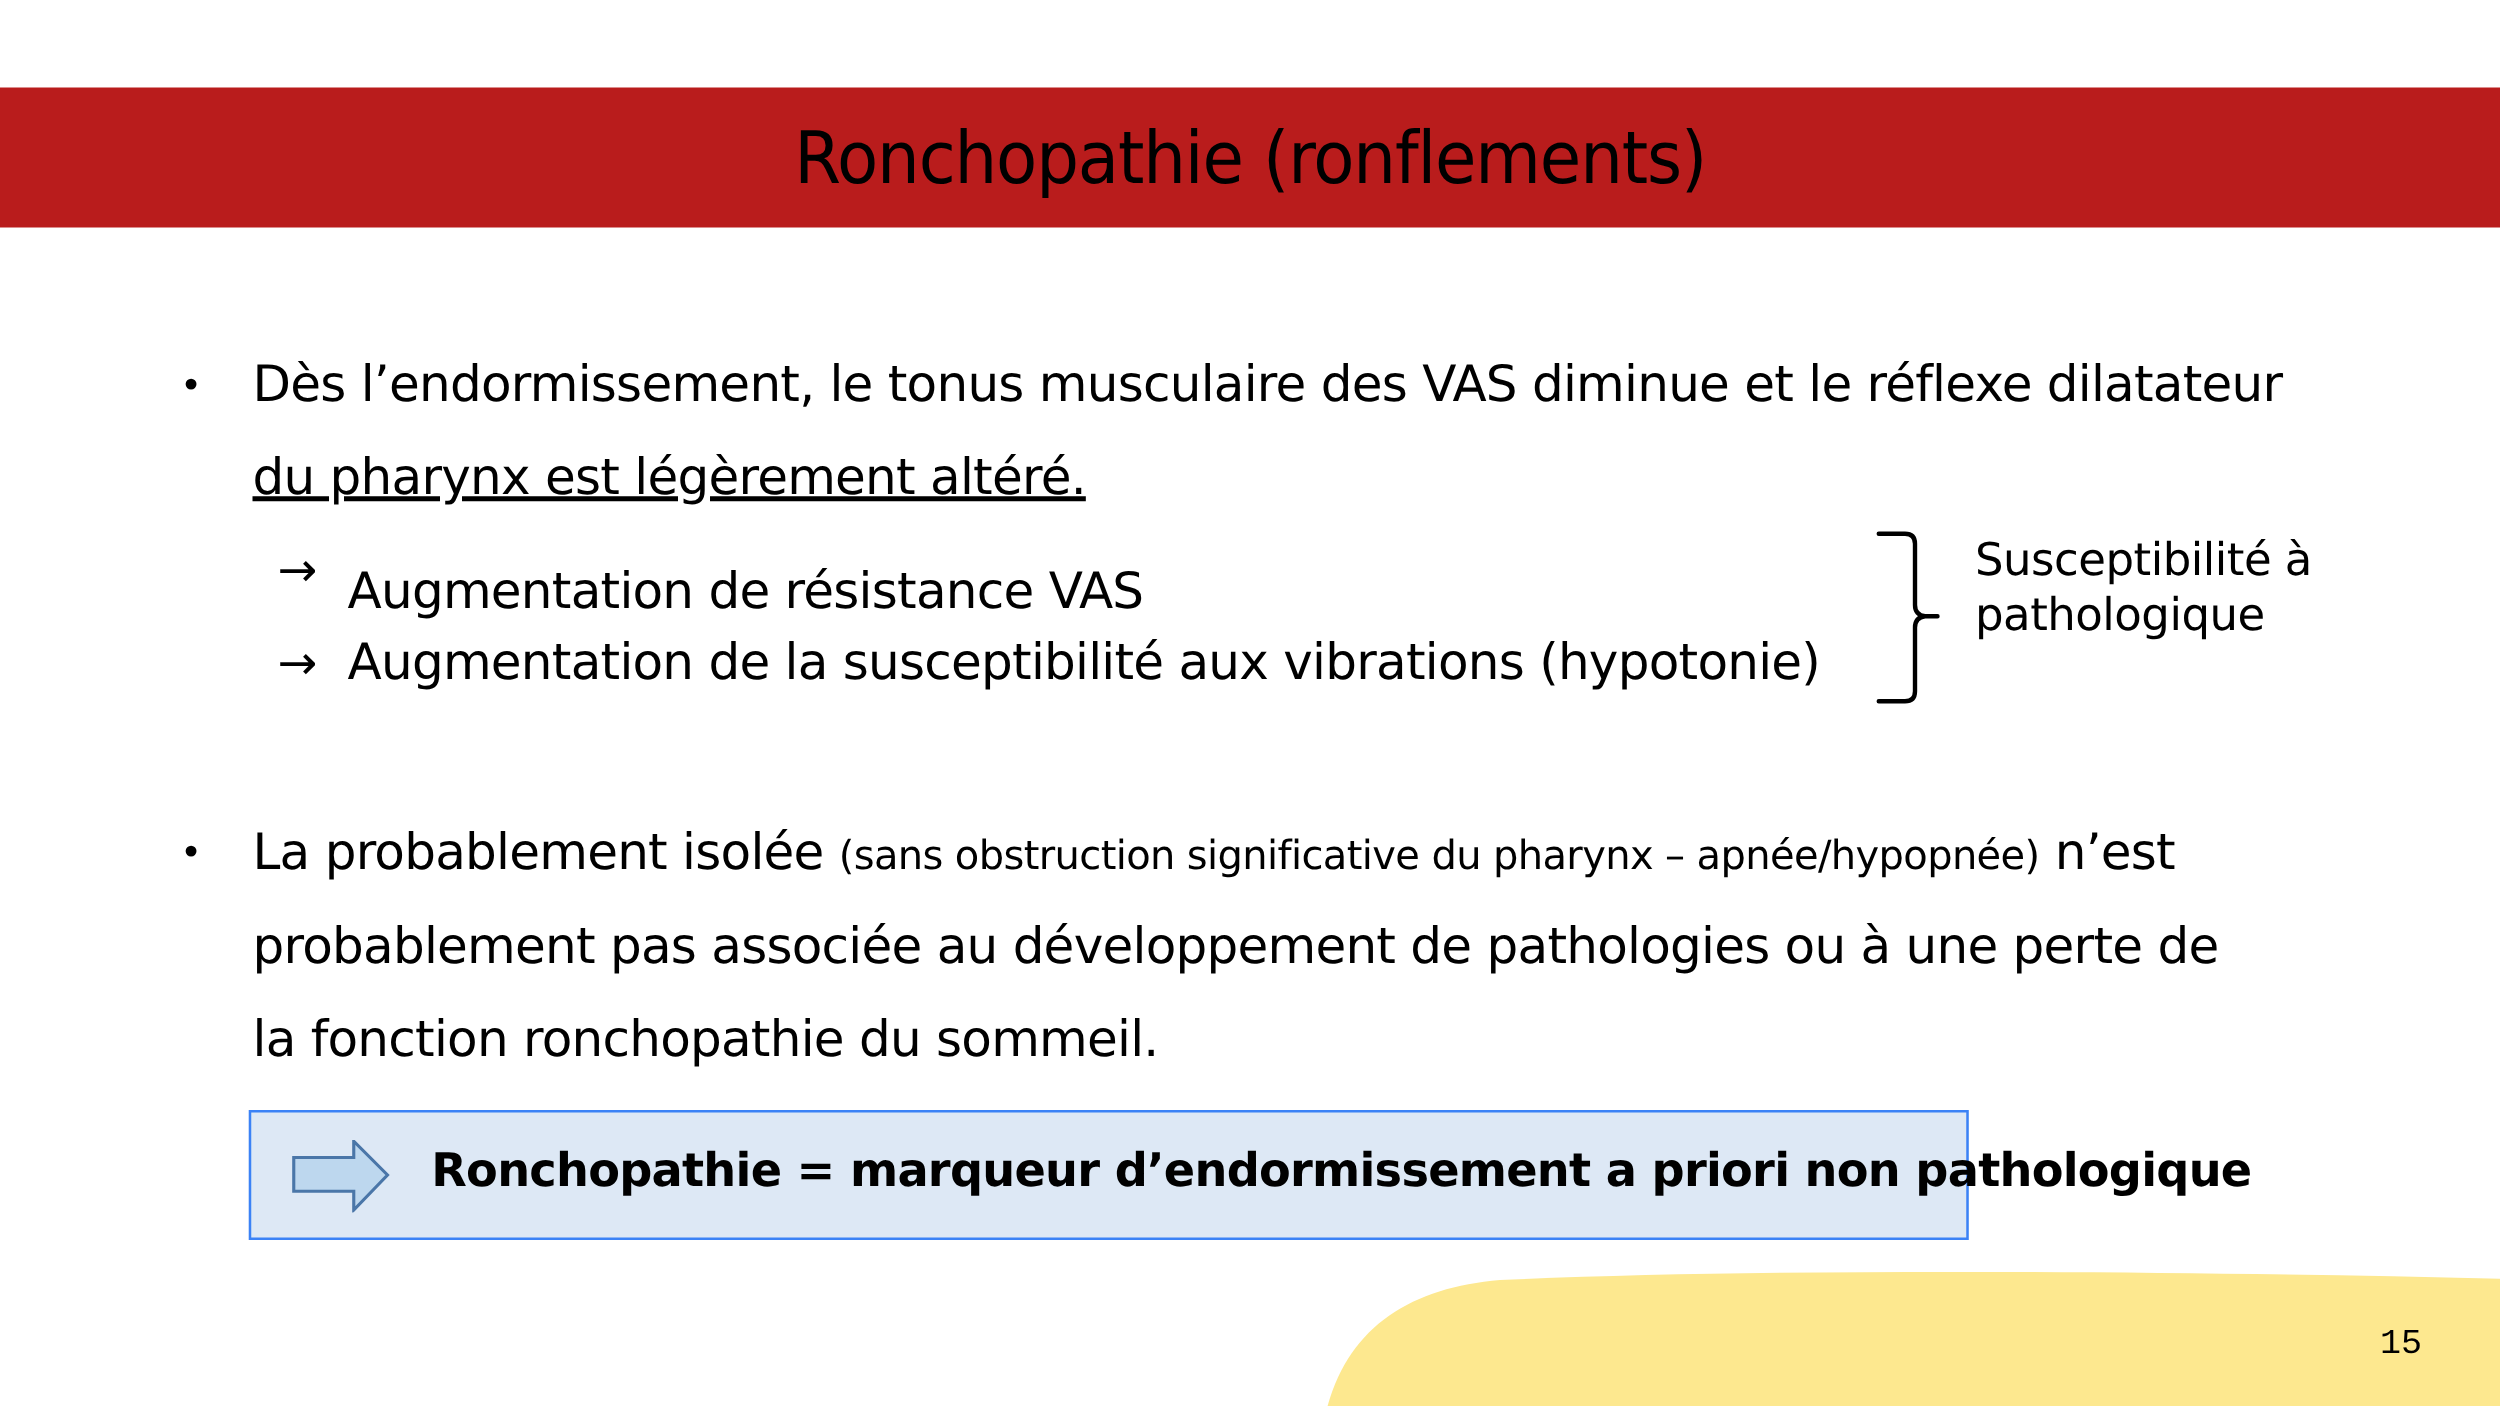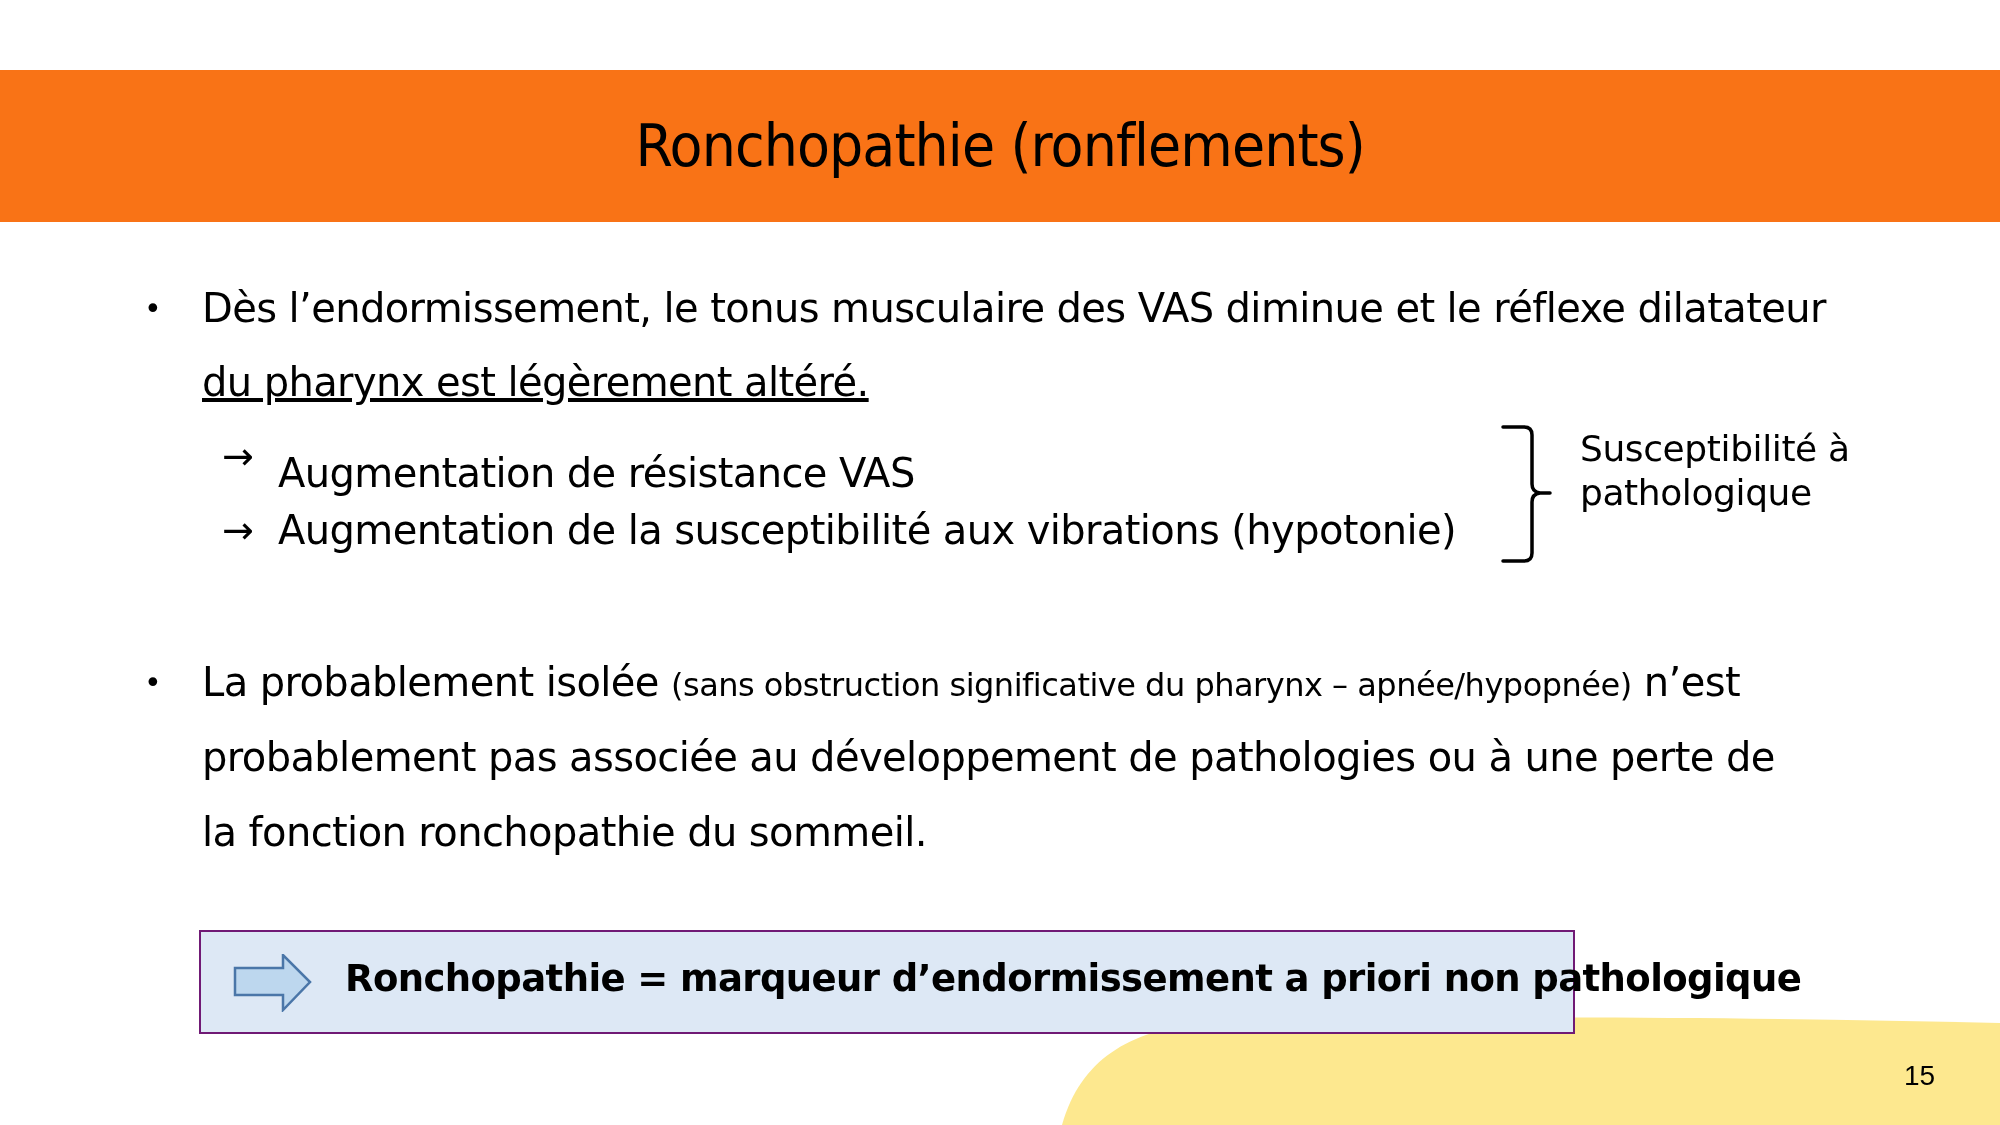--- a/index.html
+++ b/index.html
@@ -20,22 +20,22 @@
     left: 0; top: 0;
     width: 2000px;
     height: 1125px;
     background: #ffffff;
   }
   .title-band {
     position: absolute;
     left: 0;
     top: 70px;
     width: 2000px;
-    height: 152px;
-    background: #f97316;
+    height: 112px;
+    background: #b91c1c;
     display: flex;
     align-items: center;
     justify-content: center;
   }
   .title {
     font-family: "DejaVu Sans", sans-serif;
     font-weight: normal;
     font-size: 58px;
     letter-spacing: -1px;
     color: #000;
@@ -77,26 +77,26 @@
     left: 1580px;
     top: 427px;
     font-size: 36px;
     line-height: 44px;
     letter-spacing: -0.4px;
     white-space: nowrap;
   }
   .callout {
     position: absolute;
     left: 199px;
-    top: 930px;
+    top: 888px;
     width: 1376px;
     height: 104px;
     box-sizing: border-box;
     background: #DDE8F5;
-    border: 2px solid #701a75;
+    border: 2px solid #3b82f6;
   }
   .callout-arrow {
     position: absolute;
     left: 32px;
     top: 22px;
     width: 80px;
     height: 58px;
   }
   .callout-text {
     position: absolute;
@@ -113,21 +113,21 @@
     left: 0;
     top: 0;
     width: 2000px;
     height: 1125px;
     pointer-events: none;
   }
   .page-number {
     position: absolute;
     left: 1904px;
     top: 1062px;
-    font-family: Liberation Sans, sans-serif;
+    font-family: Liberation Mono, monospace;
     font-size: 28px;
     color: #000;
     line-height: 1;
   }
 </style>
 </head>
 <body>
 
 <div class="slide">
 

